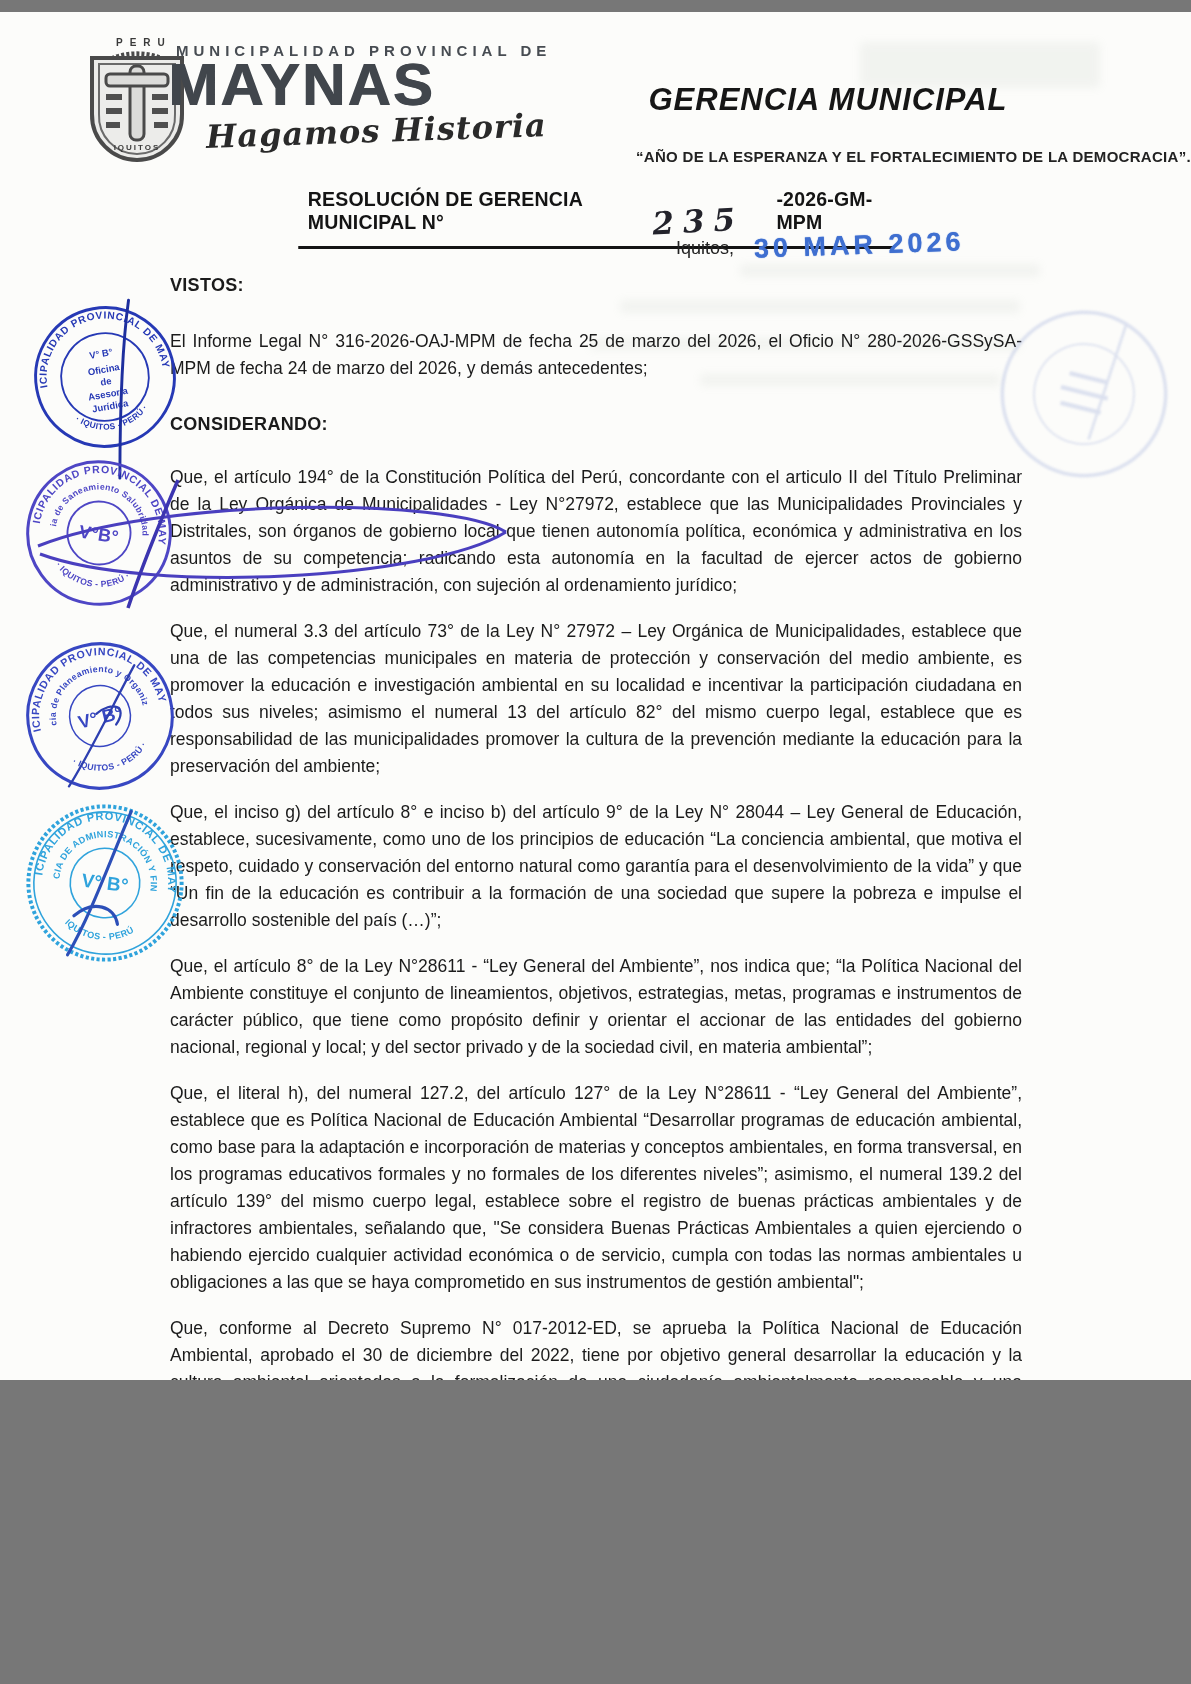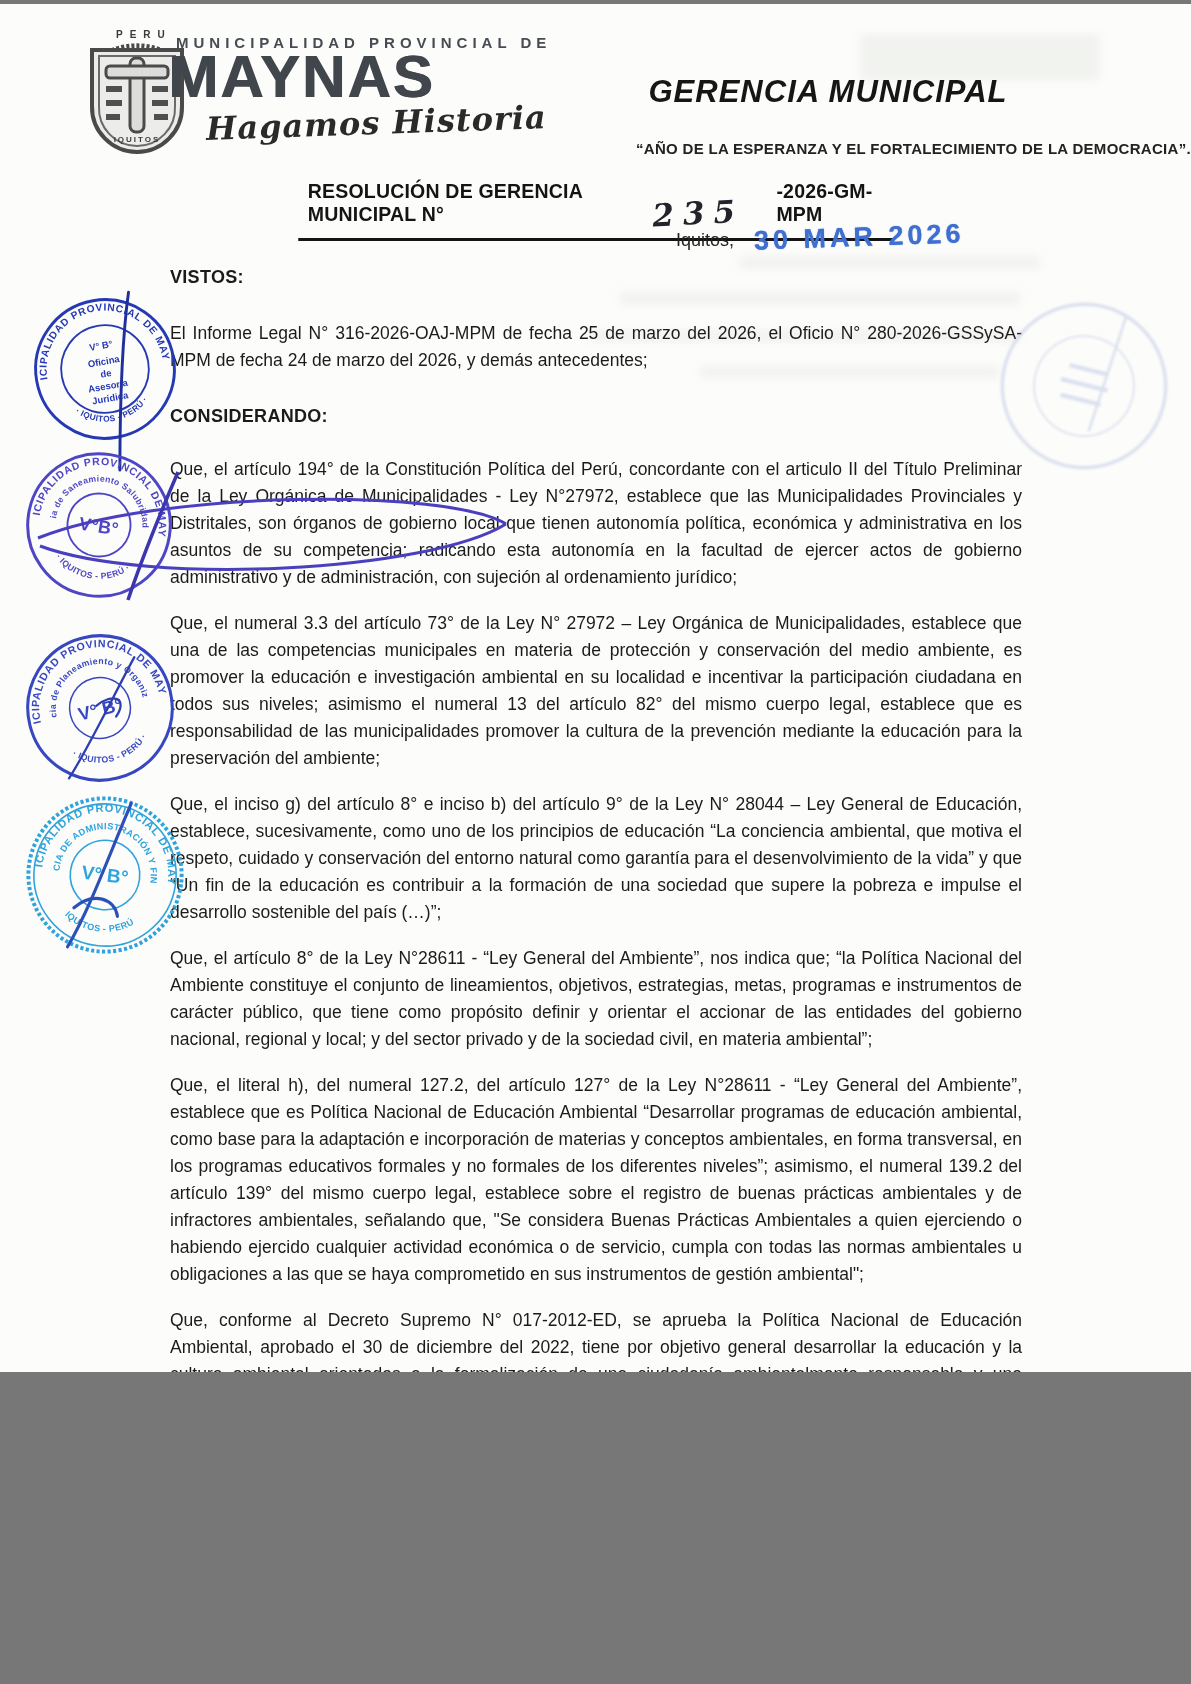--- a/index.html
+++ b/index.html
@@ -1,18 +1,18 @@
 <!DOCTYPE html>
 <html><head>
 <meta charset="utf-8">
 <style>
   * { margin:0; padding:0; box-sizing:border-box; }
   html,body { background:#777; }
   .page {
-    position:relative; width:1191px; height:1368px; margin:4px auto;
+    position:relative; width:1191px; height:1368px; margin:12px auto;
     background:#fcfcfa; overflow:hidden;
     font-family:"Liberation Sans", sans-serif; color:#1c1c1c;
   }
 
   
   .shield { position:absolute; left:78px; top:20px; }
   .brand-top { position:absolute; left:176px; top:30px; font-size:15px; font-weight:bold;
     letter-spacing:5px; color:#474c52; }
   .brand-name { position:absolute; left:168px; top:38px; font-size:60px; font-weight:bold;
     letter-spacing:2px; color:#41464c; text-shadow:1px 0 #41464c; }

